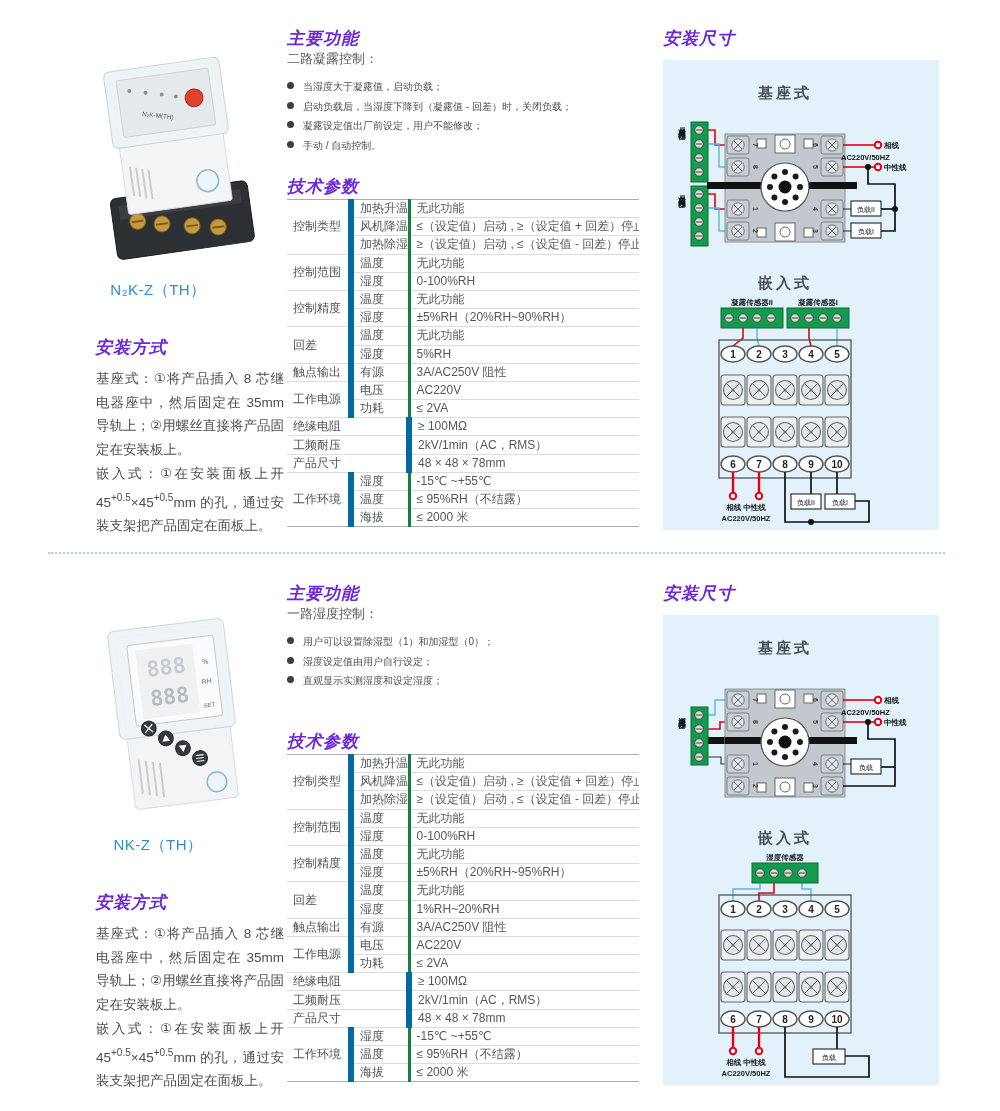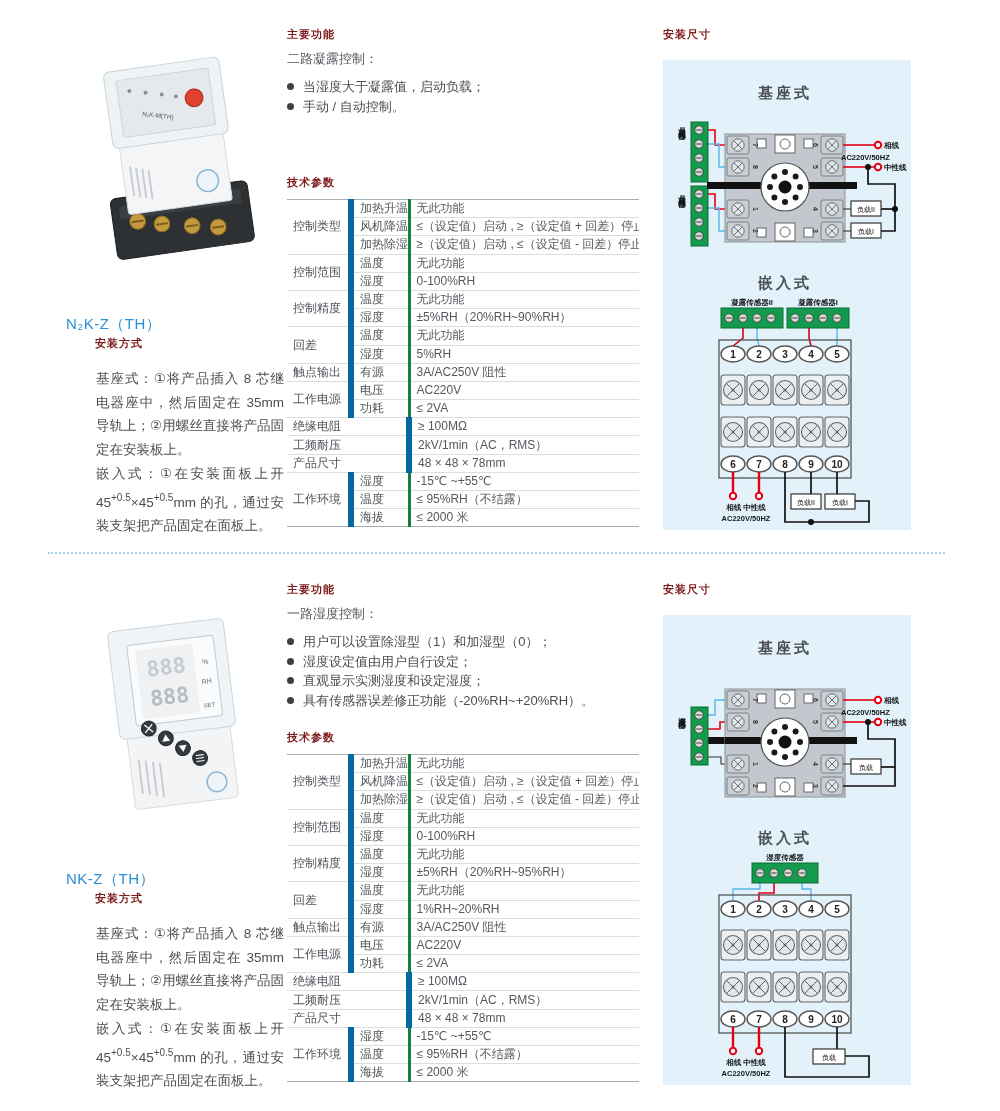--- a/index.html
+++ b/index.html
@@ -4,50 +4,50 @@
 <style>
   html,body{margin:0;padding:0;}
   body{width:1000px;height:1111px;position:relative;background:#fff;
        font-family:"Liberation Sans","DejaVu Sans",sans-serif;color:#54585e;}
   .sec{position:absolute;left:0;width:1000px;height:553px;}
   #sec1{top:0;} #sec2{top:555px;}
   .divider{position:absolute;left:48px;top:552px;width:897px;border-top:2px dotted #a8d4ea;}
 
   
   .p-illus{position:absolute;left:78px;top:42px;width:192px;height:232px;}
-  .p-name{position:absolute;left:66px;top:281px;width:228px;text-align:left;
-          font-size:15px;letter-spacing:.5px;color:#2b8fd2;margin-top:34px;}
-  .m-head,.fn-head,.sp-head,.dim-head{position:absolute;font-size:11px;font-weight:bold;
-          color:#7f1d1d;letter-spacing:1px;}
+  .p-name{position:absolute;left:44px;top:281px;width:228px;text-align:center;
+          font-size:15px;letter-spacing:.5px;color:#2b8fd2;}
+  .m-head,.fn-head,.sp-head,.dim-head{position:absolute;font-size:17px;font-weight:bold;
+          color:#6d28d9;letter-spacing:1px;font-style:italic;}
   .m-head{left:95px;top:336px;}
   .m-text{position:absolute;left:95px;top:366px;width:190px;font-size:13.5px;
           line-height:23.5px;color:#4a4e53;text-align:justify;}
   .m-text p{margin:1px;}
   .m-text sup{font-size:10px;}
 
   
   .fn-head{left:287px;top:27px;}
   .fn-intro{position:absolute;left:287px;top:50px;font-size:13px;color:#54585e;}
   .fn-list{position:absolute;left:287px;top:77px;margin:0;padding:0;list-style:none;}
-  .fn-list li{font-size:13px;line-height:19.5px;color:#4a4e52;white-space:nowrap;}
+  .fn-list li{font-size:10px;line-height:19.5px;color:#4a4e52;white-space:nowrap;}
   .b-dot{display:inline-block;width:7px;height:7px;border-radius:50%;background:#3c4046;
          margin-right:9px;vertical-align:1px;}
   .sp-head{left:287px;top:175px;}
   table.specs{position:absolute;left:287px;top:199px;width:352px;border-collapse:collapse;
          table-layout:fixed;font-size:12px;color:#54585e;
          border-top:1px solid #a9afb6;border-bottom:1px solid #a9afb6;}
   table.specs td{border-top:1px solid #dadee2;height:17.2px;line-height:13px;padding:0 6px;
          overflow:hidden;white-space:nowrap;}
   table.specs td.g{border-right:6px solid #0369a1;color:#4f545a;}
   table.specs td.s{border-right:3px solid #15803d;text-align:left;color:#4f545a;}
   table.specs tr:first-child td{border-top:none;}
 
   
   .dim-head{left:663px;top:27px;}
-  .panel{position:absolute;left:663px;top:60px;width:248px;height:470px;background:#e2f1fa;text-align:right;}
+  .panel{position:absolute;left:663px;top:60px;width:276px;height:470px;background:#e2f1fa;text-align:right;}
   svg.diagram{display:block;width:244px;height:468px;}
 
   
   .dg-title{font-size:15px;font-weight:bold;fill:#4a4f55;letter-spacing:3px;text-anchor:middle;}
   .vlab{writing-mode:vertical-rl;font-size:7.5px;font-weight:bold;fill:#15181a;letter-spacing:1px;}
   .slab{font-size:7.5px;font-weight:bold;fill:#15181a;text-anchor:middle;}
   .wlab{font-size:7.5px;font-weight:bold;fill:#111;}
   .pnum{font-size:7px;font-weight:bold;fill:#333;text-anchor:middle;}
   .num{font-size:10px;font-weight:bold;fill:#222;text-anchor:middle;}
   .ldlab{font-size:7px;fill:#111;text-anchor:middle;}
@@ -133,20 +133,22 @@
   <div class="m-text">
     <p>基座式：①将产品插入 8 芯继电器座中，然后固定在 35mm 导轨上；②用螺丝直接将产品固定在安装板上。</p>
     <p><span>嵌入式：①在安装面板上开 45</span><sup>+0.5</sup><span>×45</span><sup>+0.5</sup><span>mm 的孔，通过安装支架把产品固定在面板上。</span></p>
   </div>
 
   <div class="fn-head">主要功能</div>
   <div class="fn-intro">二路凝露控制：</div>
   <ul class="fn-list">
 
   <li><span class="b-dot"></span><span>当湿度大于凝露值，启动负载；</span></li>
+      <li><span class="b-dot"></span><span>启动负载后，当湿度下降到（凝露值 - 回差）时，关闭负载；</span></li>
+      <li><span class="b-dot"></span><span>凝露设定值出厂前设定，用户不能修改；</span></li>
       <li><span class="b-dot"></span><span>手动 / 自动控制。</span></li>
     </ul>
 
   <div class="sp-head">技术参数</div>
   <table class="specs">
     <colgroup>
         <col style="width:64px">
         <col style="width:58px">
         <col>
       </colgroup>
@@ -440,21 +442,20 @@
     <p><span>嵌入式：①在安装面板上开 45</span><sup>+0.5</sup><span>×45</span><sup>+0.5</sup><span>mm 的孔，通过安装支架把产品固定在面板上。</span></p>
   </div>
 
   <div class="fn-head">主要功能</div>
   <div class="fn-intro">一路湿度控制：</div>
   <ul class="fn-list">
 
   <li><span class="b-dot"></span><span>用户可以设置除湿型（1）和加湿型（0）；</span></li>
       <li><span class="b-dot"></span><span>湿度设定值由用户自行设定；</span></li>
       <li><span class="b-dot"></span><span>直观显示实测湿度和设定湿度；</span></li>
-      <li><span class="b-dot"></span><span>具有传感器误差修正功能（-20%RH~+20%RH）。</span></li>
     </ul>
 
   <div class="sp-head">技术参数</div>
   <table class="specs">
     <colgroup>
         <col style="width:64px">
         <col style="width:58px">
         <col>
       </colgroup>
     <tbody>

